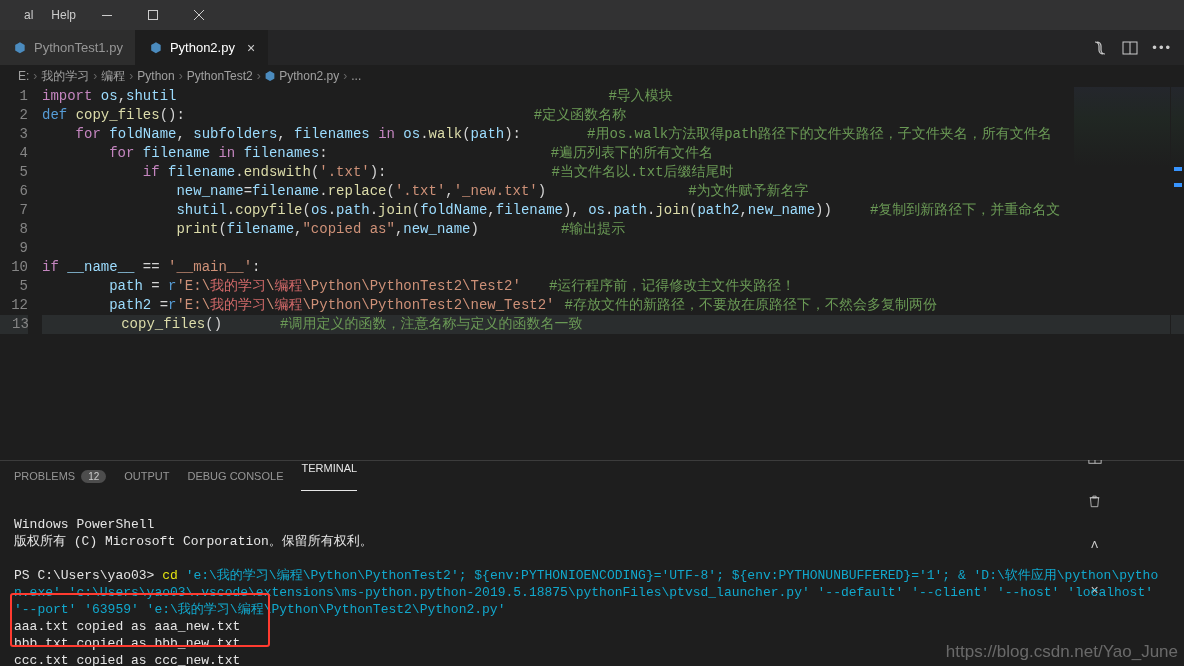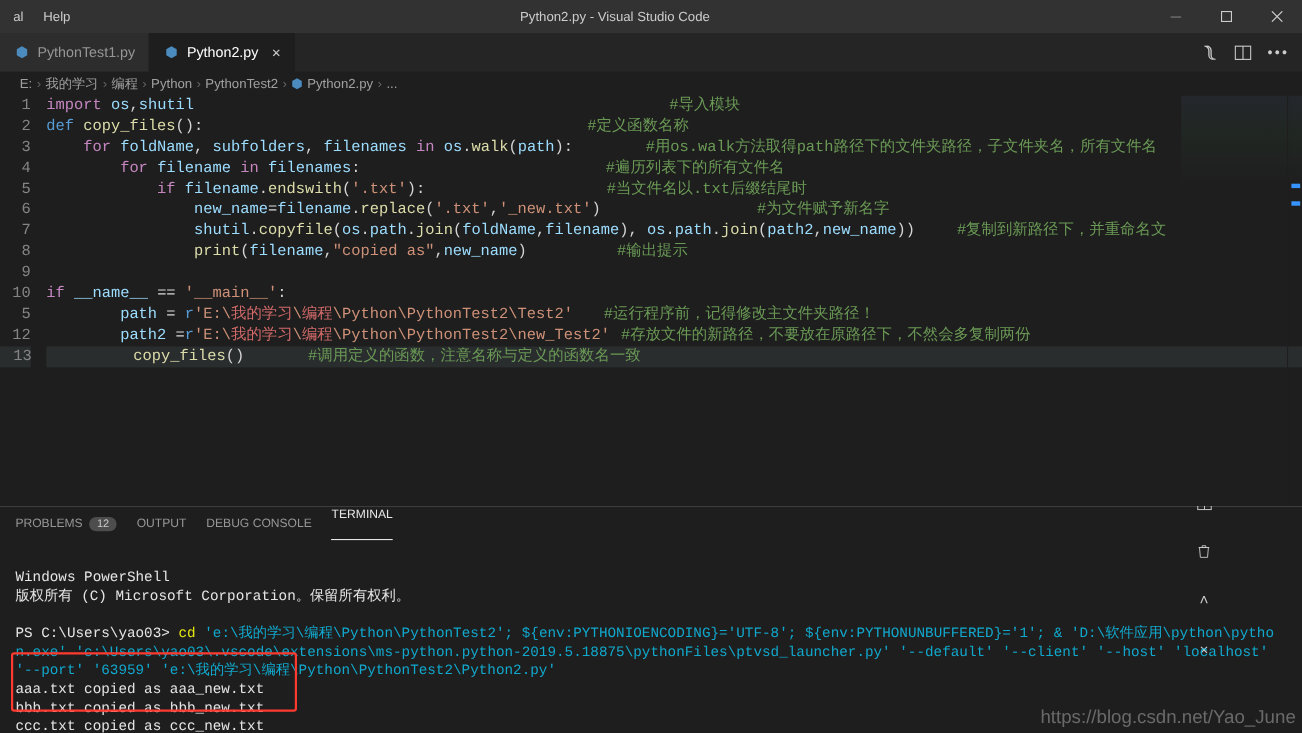--- a/index.html
+++ b/index.html
@@ -6,21 +6,21 @@
 body {
   width: 1184px; height: 666px;
   background: #1e1e1e; color: #cccccc;
   font-family: "Segoe UI", sans-serif; font-size: 13px;
   overflow: hidden; position: relative;
 }
 .titlebar {
   height: 30px; background: #323233; display: flex;
   align-items: center; color: #cccccc; font-size: 12px;
 }
-.menu-left { display: flex; gap: 2px; padding-left: 4px; }
+.menu-left { display: flex; gap: 2px; padding-left: 16px; }
 .menu-item { padding: 4px 8px; cursor: pointer; }
 .title-center { flex: 1; text-align: center; color: #cccccc; }
 .win-controls { display: flex; }
 .win-btn { width: 46px; height: 30px; display: flex; align-items: center;
   justify-content: center; color: #cccccc; font-size: 10px; }
 .tabs-row {
   height: 35px; background: #252526; display: flex; align-items: stretch;
 }
 .tab {
   padding: 0 12px; display: flex; align-items: center; gap: 6px;
@@ -102,21 +102,20 @@
 svg { display: block; }
 </style>
 </head>
 <body>
 
 <div class="titlebar">
   <div class="menu-left">
     <div class="menu-item">al</div>
     <div class="menu-item">Help</div>
   </div>
-  <div class="title-center">Python2.py - Visual Studio Code</div>
   <div class="win-controls">
     <div class="win-btn">
       <svg width="10" height="1">
           <rect width="10" height="1" fill="#ccc"></rect>
         </svg>
     </div>
     <div class="win-btn">
       <svg width="10" height="10">
           <rect x="0.5" y="0.5" width="9" height="9" fill="none" stroke="#ccc"></rect>
         </svg>

